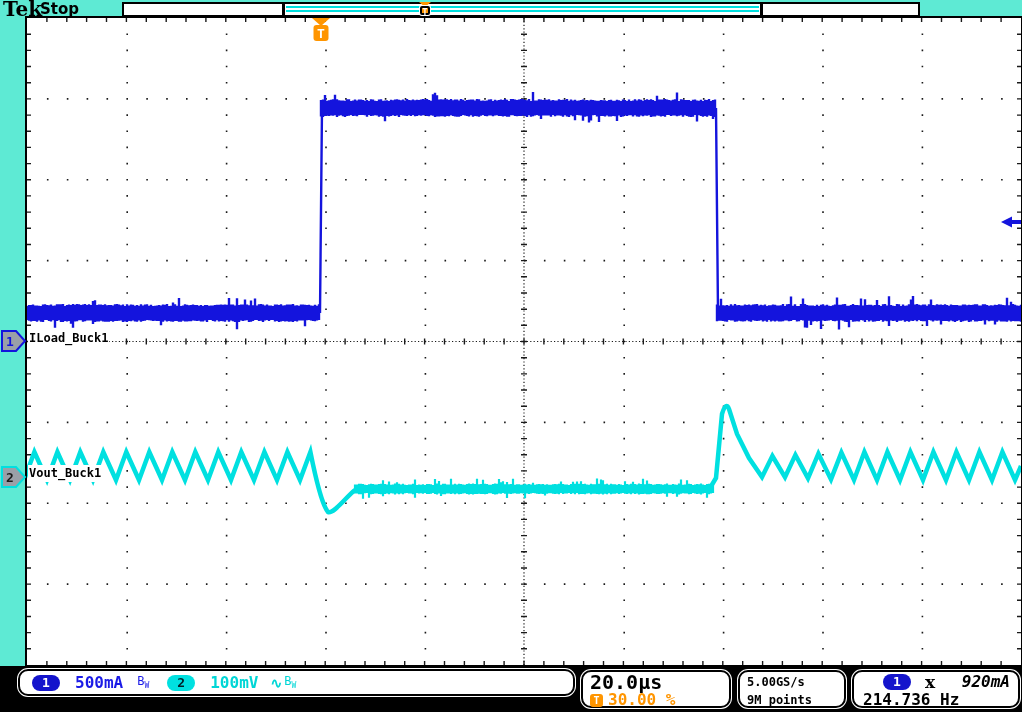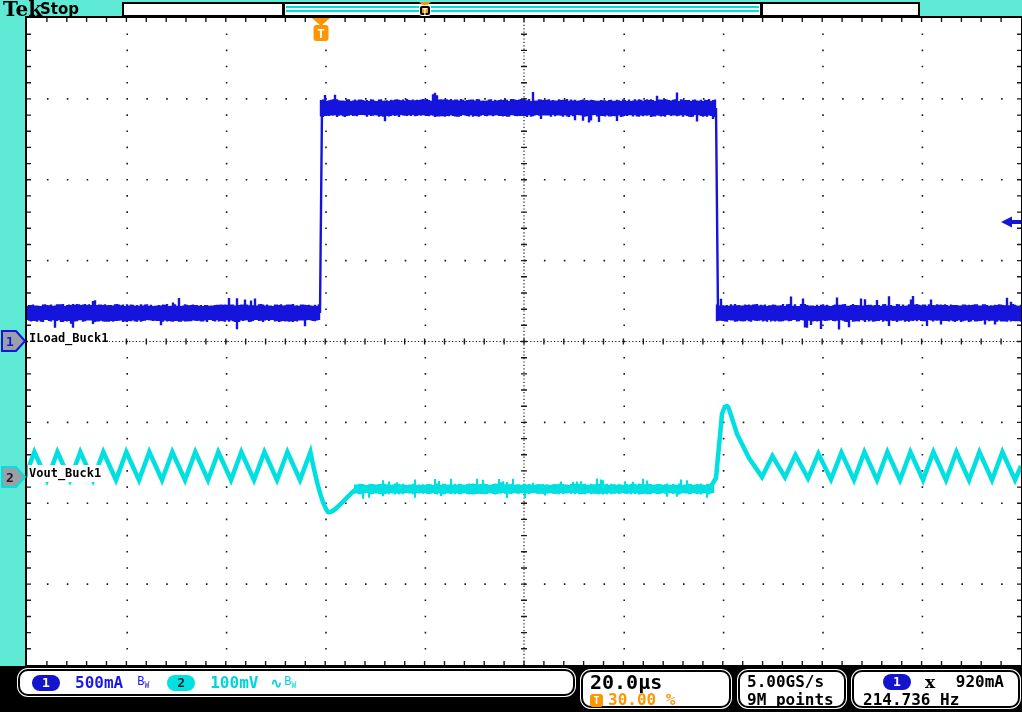--- a/index.html
+++ b/index.html
@@ -40,21 +40,21 @@
   .rd{font-weight:bold;font-size:16px;}
   .rd.blue{color:#1a1ae6;}
   .rd.cyan{color:#00d6d6;}
   .bw{font-size:12px;font-weight:normal;}
   .bw sub{font-size:8px;}
   .line{height:18px;line-height:18px;white-space:nowrap;}
   #box-horiz .t-per-div{color:#000;font-weight:bold;font-size:20px;}
   .trigpos{color:#ff9500;font-weight:bold;font-size:16px;display:flex;align-items:center;gap:5px;}
   .tbadge{display:inline-block;width:13px;height:13px;background:#ff9500;border-radius:3px;color:#fff;
         font-size:10px;font-weight:bold;line-height:13px;text-align:center;}
-  #box-acq .line{color:#000;font-weight:bold;font-size:16px;}
+  #box-acq .line{color:#000;font-weight:bold;font-size:12px;}
   #box-trig .line{color:#000;font-weight:bold;font-size:16px;display:flex;align-items:center;}
   .slope{font-family:"DejaVu Serif","Liberation Serif",serif;font-weight:bold;font-size:17px;margin-left:14px;}
 </style>
 </head>
 <body>
 
 <div id="page">
 
   <div id="logo">Tek</div>
   <div id="runstate">Stop</div>
@@ -136,19 +136,19 @@
 
     <div id="box-acq" class="box">
       <div class="line">5.00GS/s</div>
       <div class="line">9M points</div>
     </div>
 
     <div id="box-trig" class="box">
       <div class="line">
         <span class="oval c1" style="margin-left:22px;">1</span>
         <span class="slope">x</span>
-        <span style="margin-left:auto;margin-right:14px;">920mA</span>
+        <span style="margin-left:auto;margin-right:8px;font-style:italic;">920mA</span>
       </div>
       <div class="line" style="padding-left:2px;">214.736 Hz</div>
     </div>
   </div>
 
 </div>
 
 </body></html>

